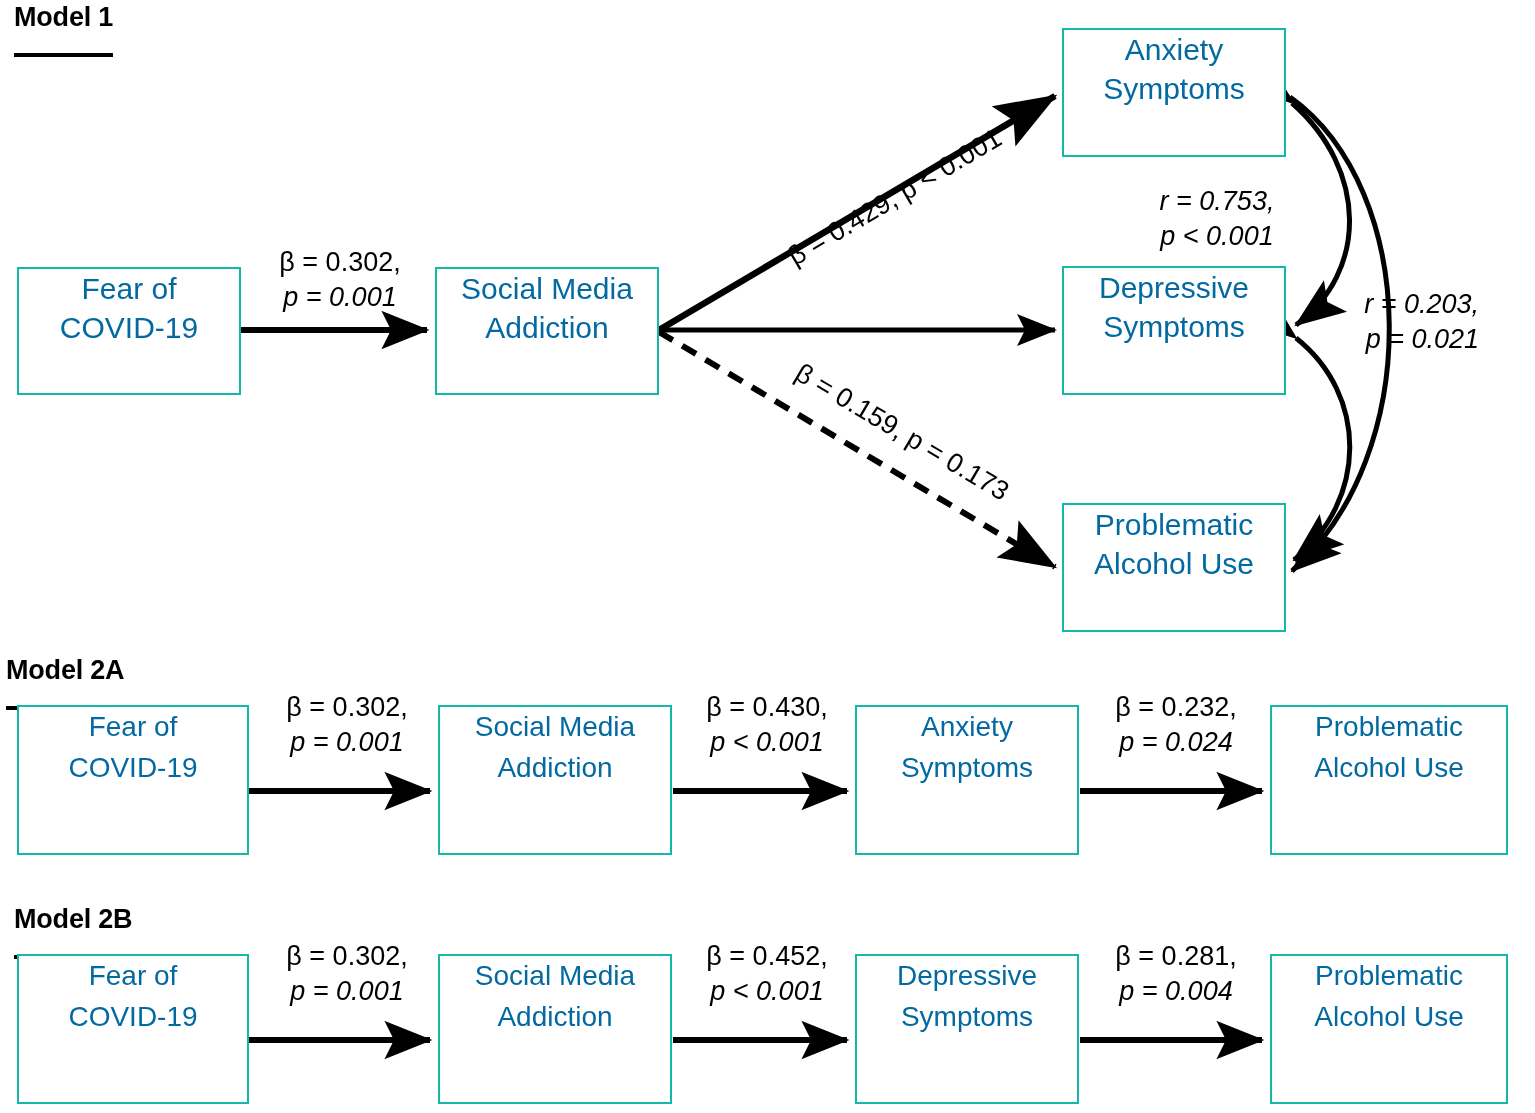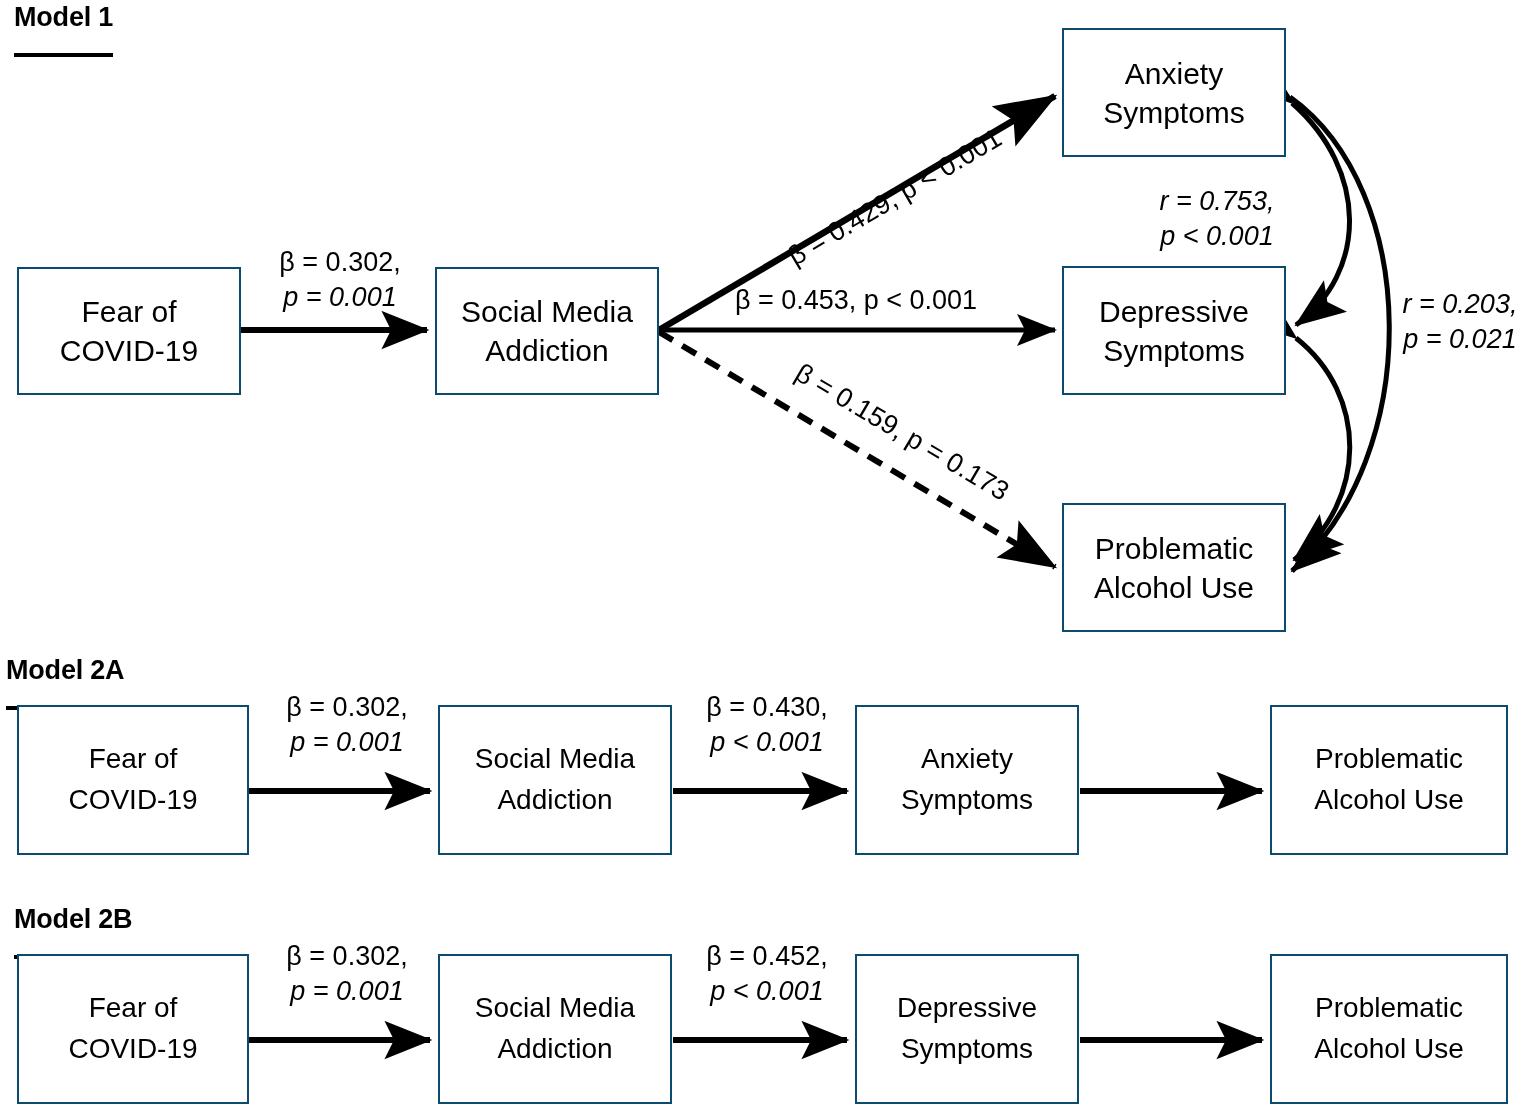--- a/index.html
+++ b/index.html
@@ -5,23 +5,23 @@
   html,body{margin:0;padding:0;background:#ffffff;}
   body{width:1535px;height:1113px;position:relative;overflow:hidden;
        font-family:"Liberation Sans","DejaVu Sans",sans-serif;color:#000;}
   .stage{position:absolute;left:0;top:0;width:1535px;height:1113px;}
   svg.layer{position:absolute;left:0;top:0;width:1535px;height:1113px;overflow:visible;pointer-events:none;}
 
   .model-title{position:absolute;font-size:27px;font-weight:bold;color:#000;
                white-space:nowrap;letter-spacing:-0.2px;}
   .model-title .tx{display:inline-block;border-bottom:4px solid #000;padding-bottom:20px;}
 
-  .node{position:absolute;box-sizing:border-box;border:2px solid #0c4a6e;background:#fff;
-        display:flex;align-items:center;justify-content:center;text-align:center;
-        font-size:30px;line-height:1.30;color:#000000;}
+  .node{position:absolute;box-sizing:border-box;border:2px solid #14b8a6;background:#fff;
+        display:flex;justify-content:center;text-align:center;
+        font-size:30px;line-height:1.30;color:#0369a1;}
   .node.m2{font-size:28px;line-height:1.45;}
   .node .lbl{display:block;padding:0 4px;}
 
   .plabel{position:absolute;text-align:center;white-space:nowrap;font-size:27px;
           line-height:1.30;color:#000;}
   .plabel .ln{display:block;}
   .plabel i{}
   .plabel .beta{font-style:normal;}
   .rot{transform-origin:center center;}
 </style>
@@ -107,35 +107,32 @@
 
   <div class="plabel" style="left:252px;top:245px;width:176px;">
     <span class="ln beta">β = 0.302,</span>
     <span class="ln"><i>p = 0.001</i></span>
   </div>
 
   <div class="plabel rot" style="left:735px;top:180px;width:320px;transform:rotate(-30.5deg);">
     <span class="ln">β = 0.429, p &lt; 0.001</span>
   </div>
 
-  <div class="plabel" style="left:681px;top:283px;width:350px;">
-    <span class="ln">β = 0.453, p &lt; 0.001</span>
-  </div>
 
   <div class="plabel rot" style="left:742px;top:415px;width:320px;transform:rotate(30.5deg);">
     <span class="ln">β = 0.159, p = 0.173</span>
   </div>
 
   <div class="plabel" style="left:1122px;top:184px;width:190px;">
     <span class="ln"><i>r = 0.753,</i></span>
     <span class="ln"><i>p &lt; 0.001</i></span>
   </div>
 
 
-  <div class="plabel" style="left:1385px;top:287px;width:150px;text-align:center;">
+  <div class="plabel" style="left:1329px;top:287px;width:150px;text-align:right;">
     <span class="ln"><i>r = 0.203,</i></span>
     <span class="ln"><i>p = 0.021</i></span>
   </div>
 
   <div class="model-title" style="left:6px;top:655px;">
     <span class="tx">Model 2A</span>
   </div>
 
   <div class="node m2" style="left:17px;top:705px;width:232px;height:150px;">
     <span>
@@ -163,20 +160,24 @@
   </div>
 
   <div class="plabel" style="left:259px;top:690px;width:176px;">
     <span class="ln beta">β = 0.302,</span>
     <span class="ln"><i>p = 0.001</i></span>
   </div>
   <div class="plabel" style="left:679px;top:690px;width:176px;">
     <span class="ln beta">β = 0.430,</span>
     <span class="ln"><i>p &lt; 0.001</i></span>
   </div>
+  <div class="plabel" style="left:1085px;top:690px;width:182px;">
+    <span class="ln beta">β = 0.232,</span>
+    <span class="ln"><i>p = 0.024</i></span>
+  </div>
 
   <div class="model-title" style="left:14px;top:904px;">
     <span class="tx">Model 2B</span>
   </div>
 
   <div class="node m2" style="left:17px;top:954px;width:232px;height:150px;">
     <span>
       <span class="lbl">Fear of</span>
       <span class="lbl">COVID-19</span>
     </span>
@@ -201,14 +202,18 @@
   </div>
 
   <div class="plabel" style="left:259px;top:939px;width:176px;">
     <span class="ln beta">β = 0.302,</span>
     <span class="ln"><i>p = 0.001</i></span>
   </div>
   <div class="plabel" style="left:679px;top:939px;width:176px;">
     <span class="ln beta">β = 0.452,</span>
     <span class="ln"><i>p &lt; 0.001</i></span>
   </div>
+  <div class="plabel" style="left:1085px;top:939px;width:182px;">
+    <span class="ln beta">β = 0.281,</span>
+    <span class="ln"><i>p = 0.004</i></span>
+  </div>
 
 </div>
 
 </body></html>

